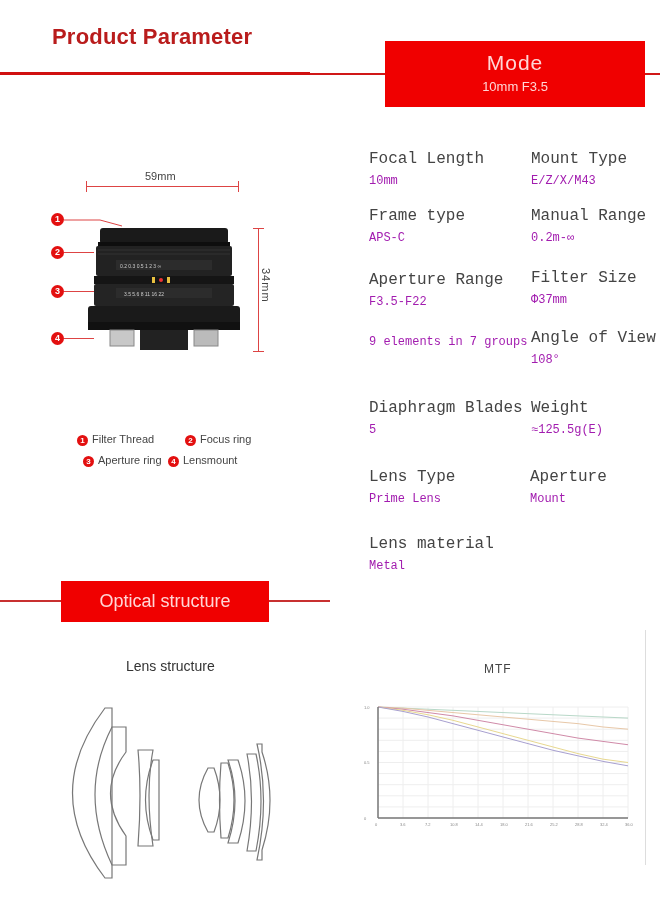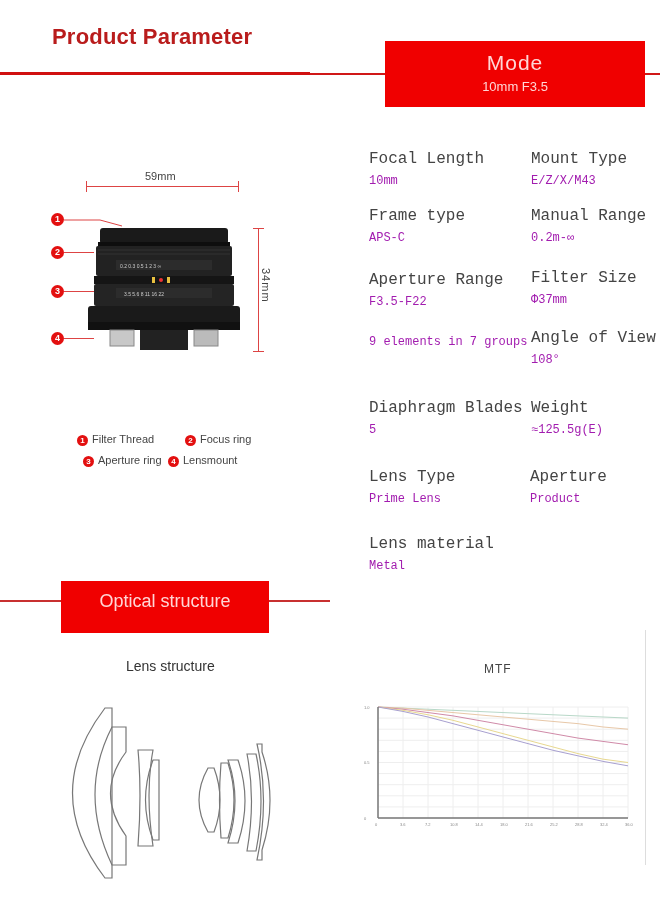--- a/index.html
+++ b/index.html
@@ -20,21 +20,21 @@
   .dim-w-lbl{left:145px;top:170px;font-size:11px;color:#444;text-align:center;}
   .dim-h{left:258px;top:228px;width:1px;height:124px;background:#d44;}
   .dim-h:before,.dim-h:after{content:"";position:absolute;left:-5px;width:11px;height:1px;background:#d44;}
   .dim-h:before{top:0;} .dim-h:after{bottom:0;}
   .dim-h-lbl{left:258px;top:268px;font-size:11px;color:#444;transform:rotate(90deg);transform-origin:left top;margin-left:14px;letter-spacing:1px;}
   .marker{width:13px;height:13px;border-radius:50%;background:#e31010;color:#fff;font-size:9px;font-weight:bold;text-align:center;line-height:13px;}
   .leader{height:1px;background:#d44;}
   .legend{font-size:11px;color:#444;margin-top:16px;}
   .legend .dot{display:inline-block;width:11px;height:11px;border-radius:50%;background:#e31010;color:#fff;font-size:8px;line-height:11px;text-align:center;font-weight:bold;vertical-align:middle;margin-right:4px;}
   .opt-line{left:0;top:600px;width:330px;height:2px;background:#c83030;}
-  .opt-box{left:61px;top:581px;width:208px;height:52px;background:#f00000;color:#ffd6d6;font-size:18px;text-align:center;line-height:41px;}
+  .opt-box{left:61px;top:581px;width:208px;height:41px;background:#f00000;color:#ffd6d6;font-size:18px;text-align:center;line-height:41px;}
   .lens-struct-lbl{left:126px;top:658px;font-size:14px;color:#333;}
   .mtf-title{left:484px;top:662px;font-size:12px;color:#444;letter-spacing:1px;}
   .vguide{left:645px;top:630px;width:1px;height:235px;background:#ddd;}
 </style>
 </head>
 <body>
 
 <div class="abs title">Product Parameter</div>
 <div class="abs hline-left"></div>
 <div class="abs hline-right"></div>
@@ -134,21 +134,21 @@
 <div class="abs spec" style="left:531px;top:399px;">
   <div class="lbl">Weight</div>
   <div class="val">≈125.5g(E)</div>
 </div>
 <div class="abs spec" style="left:369px;top:468px;">
   <div class="lbl">Lens Type</div>
   <div class="val">Prime Lens</div>
 </div>
 <div class="abs spec" style="left:530px;top:468px;">
   <div class="lbl">Aperture</div>
-  <div class="val">Product</div>
+  <div class="val">Mount</div>
 </div>
 <div class="abs spec" style="left:369px;top:535px;">
   <div class="lbl">Lens material</div>
   <div class="val">Metal</div>
 </div>
 
 <div class="abs opt-line"></div>
 <div class="abs opt-box">Optical structure</div>
 <div class="abs lens-struct-lbl">Lens structure</div>
 

